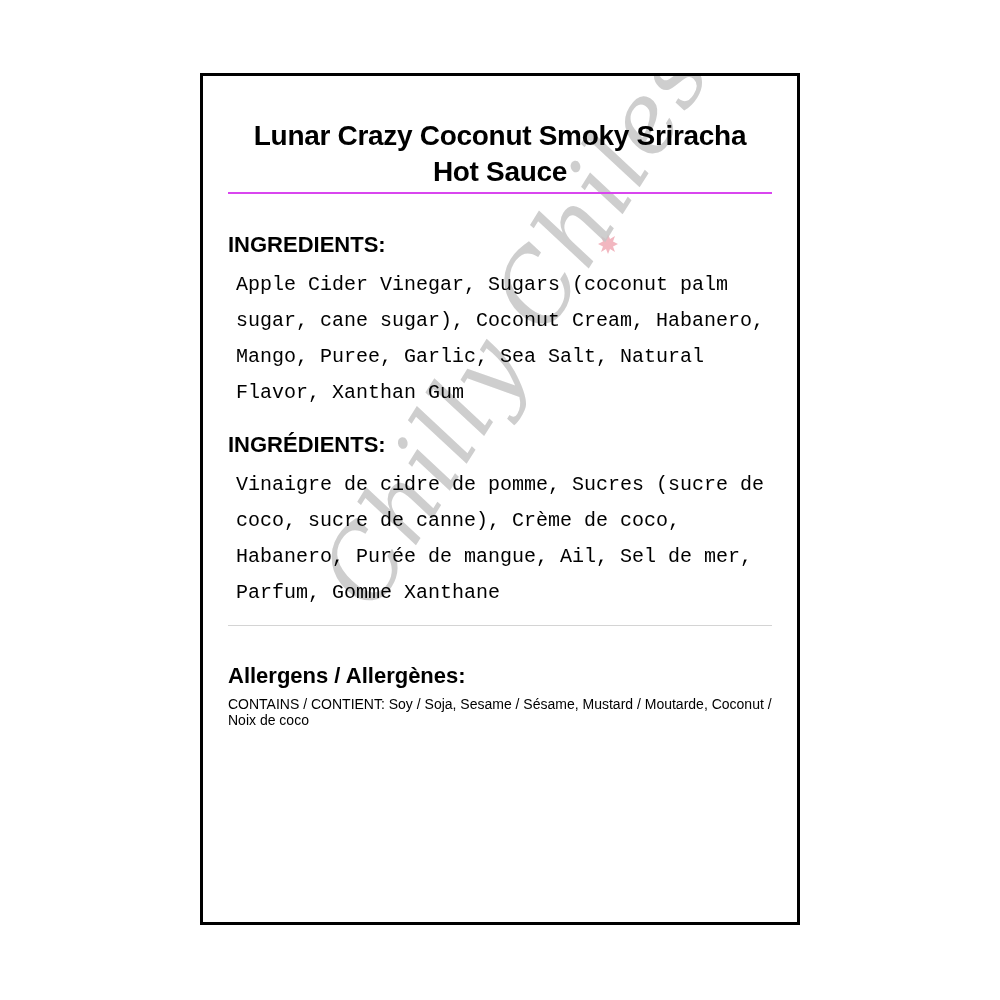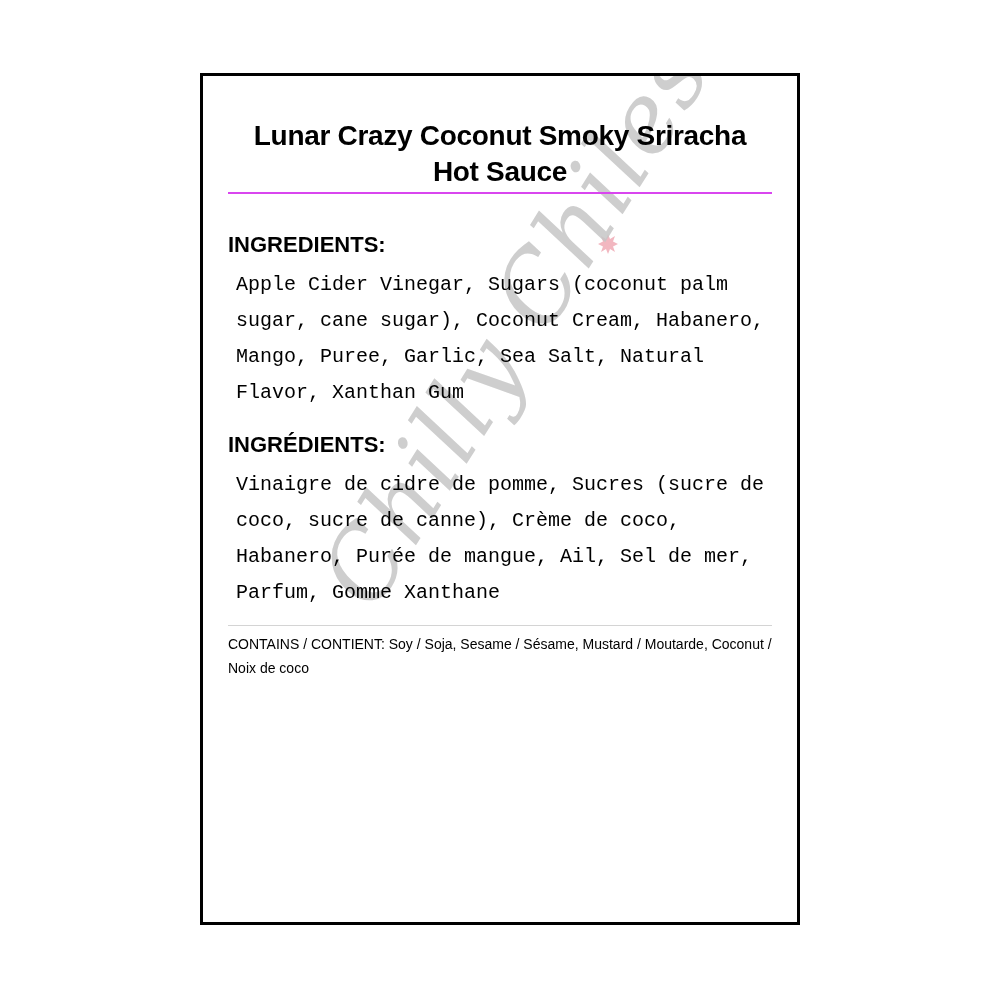--- a/index.html
+++ b/index.html
@@ -97,21 +97,21 @@
     .allergen-heading {
       font-family: "Liberation Sans", "DejaVu Sans", sans-serif;
       font-weight: bold;
       font-size: 22px;
       line-height: 28px;
       margin: 36px 0 0 0;
     }
     .allergen-body {
       font-family: "Liberation Sans", "DejaVu Sans", sans-serif;
       font-size: 14px;
-      line-height: 24px;
+      line-height: 16px;
       margin: 6px 0 12px 0;
       font-weight: 500;
     }
   </style>
 </head>
 <body>
 
 <div class="label-card">
 
   <div class="watermark">
@@ -128,16 +128,17 @@
     </section>
 
     <section>
       <h2 class="section-heading section-ingredients-fr">INGRÉDIENTS:</h2>
       <p class="section-body">Vinaigre de cidre de pomme, Sucres (sucre de coco, sucre de canne), Crème de coco, Habanero, Purée de mangue, Ail, Sel de mer, Parfum, Gomme Xanthane</p>
     </section>
 
     <div class="divider"></div>
 
     <section>
+      <h2 class="allergen-heading">Allergens / Allergènes:</h2>
       <p class="allergen-body">CONTAINS / CONTIENT: Soy / Soja, Sesame / Sésame, Mustard / Moutarde, Coconut / Noix de coco</p>
     </section>
   </div>
 </div>
 
 </body></html>

